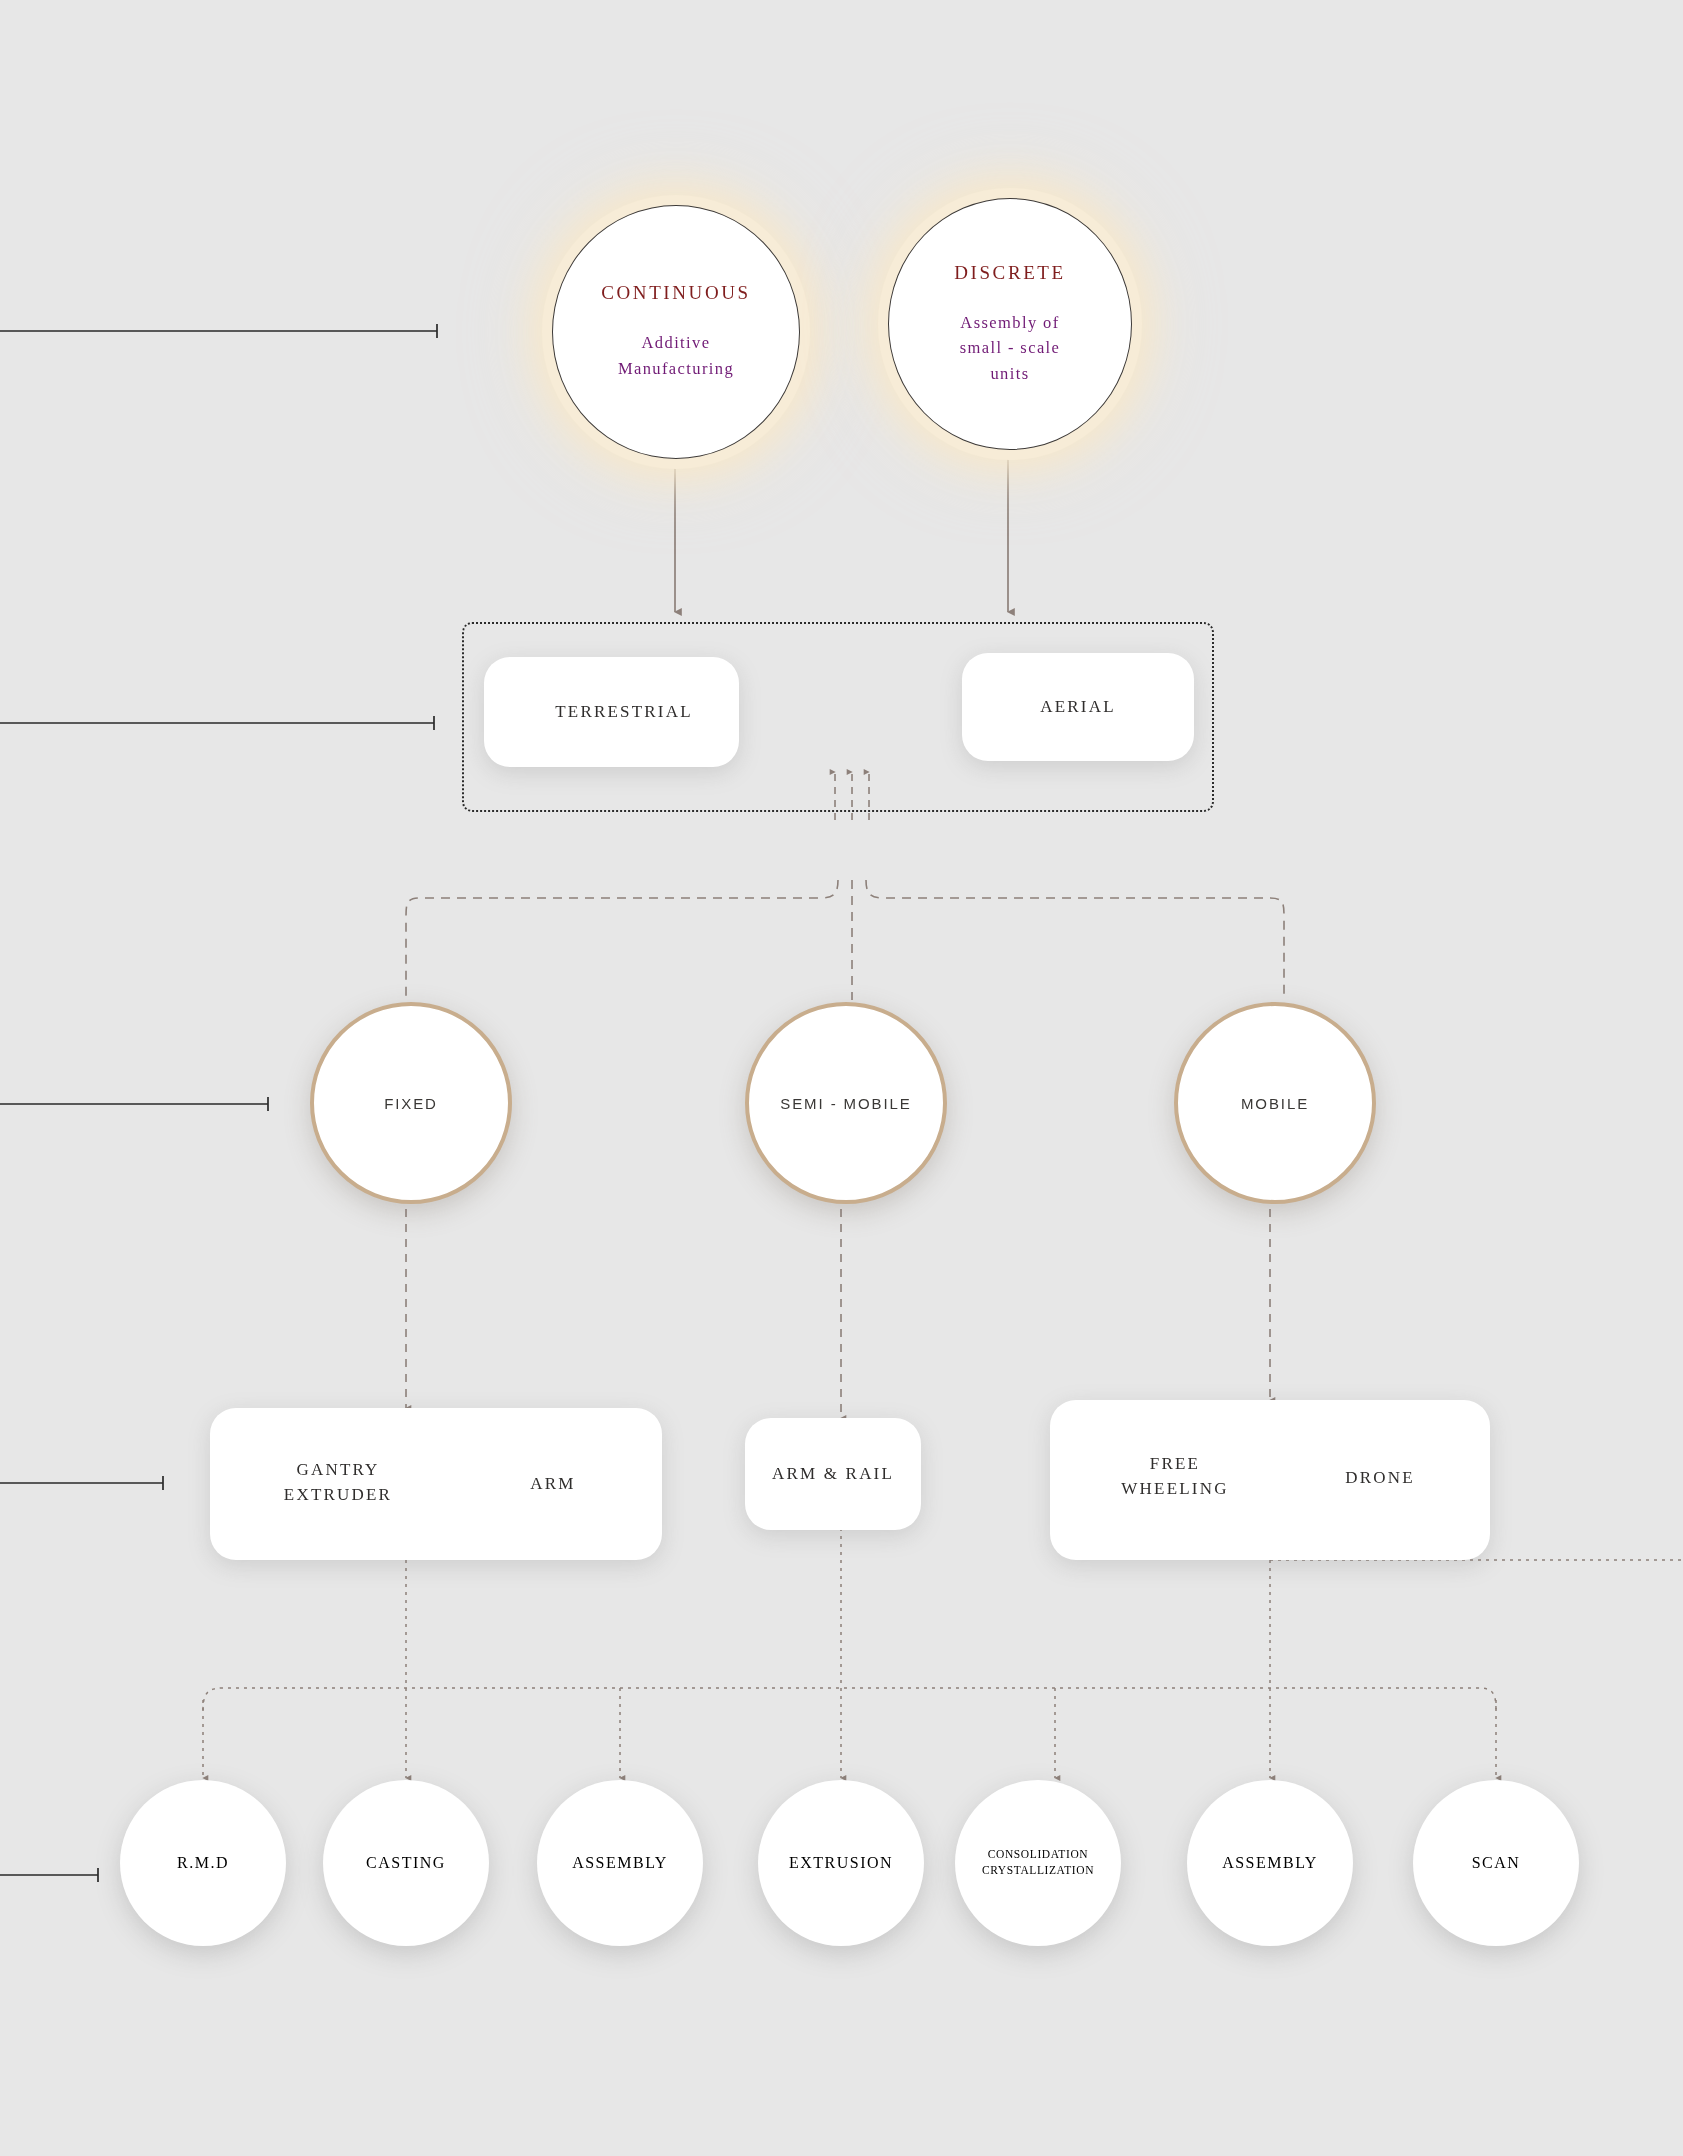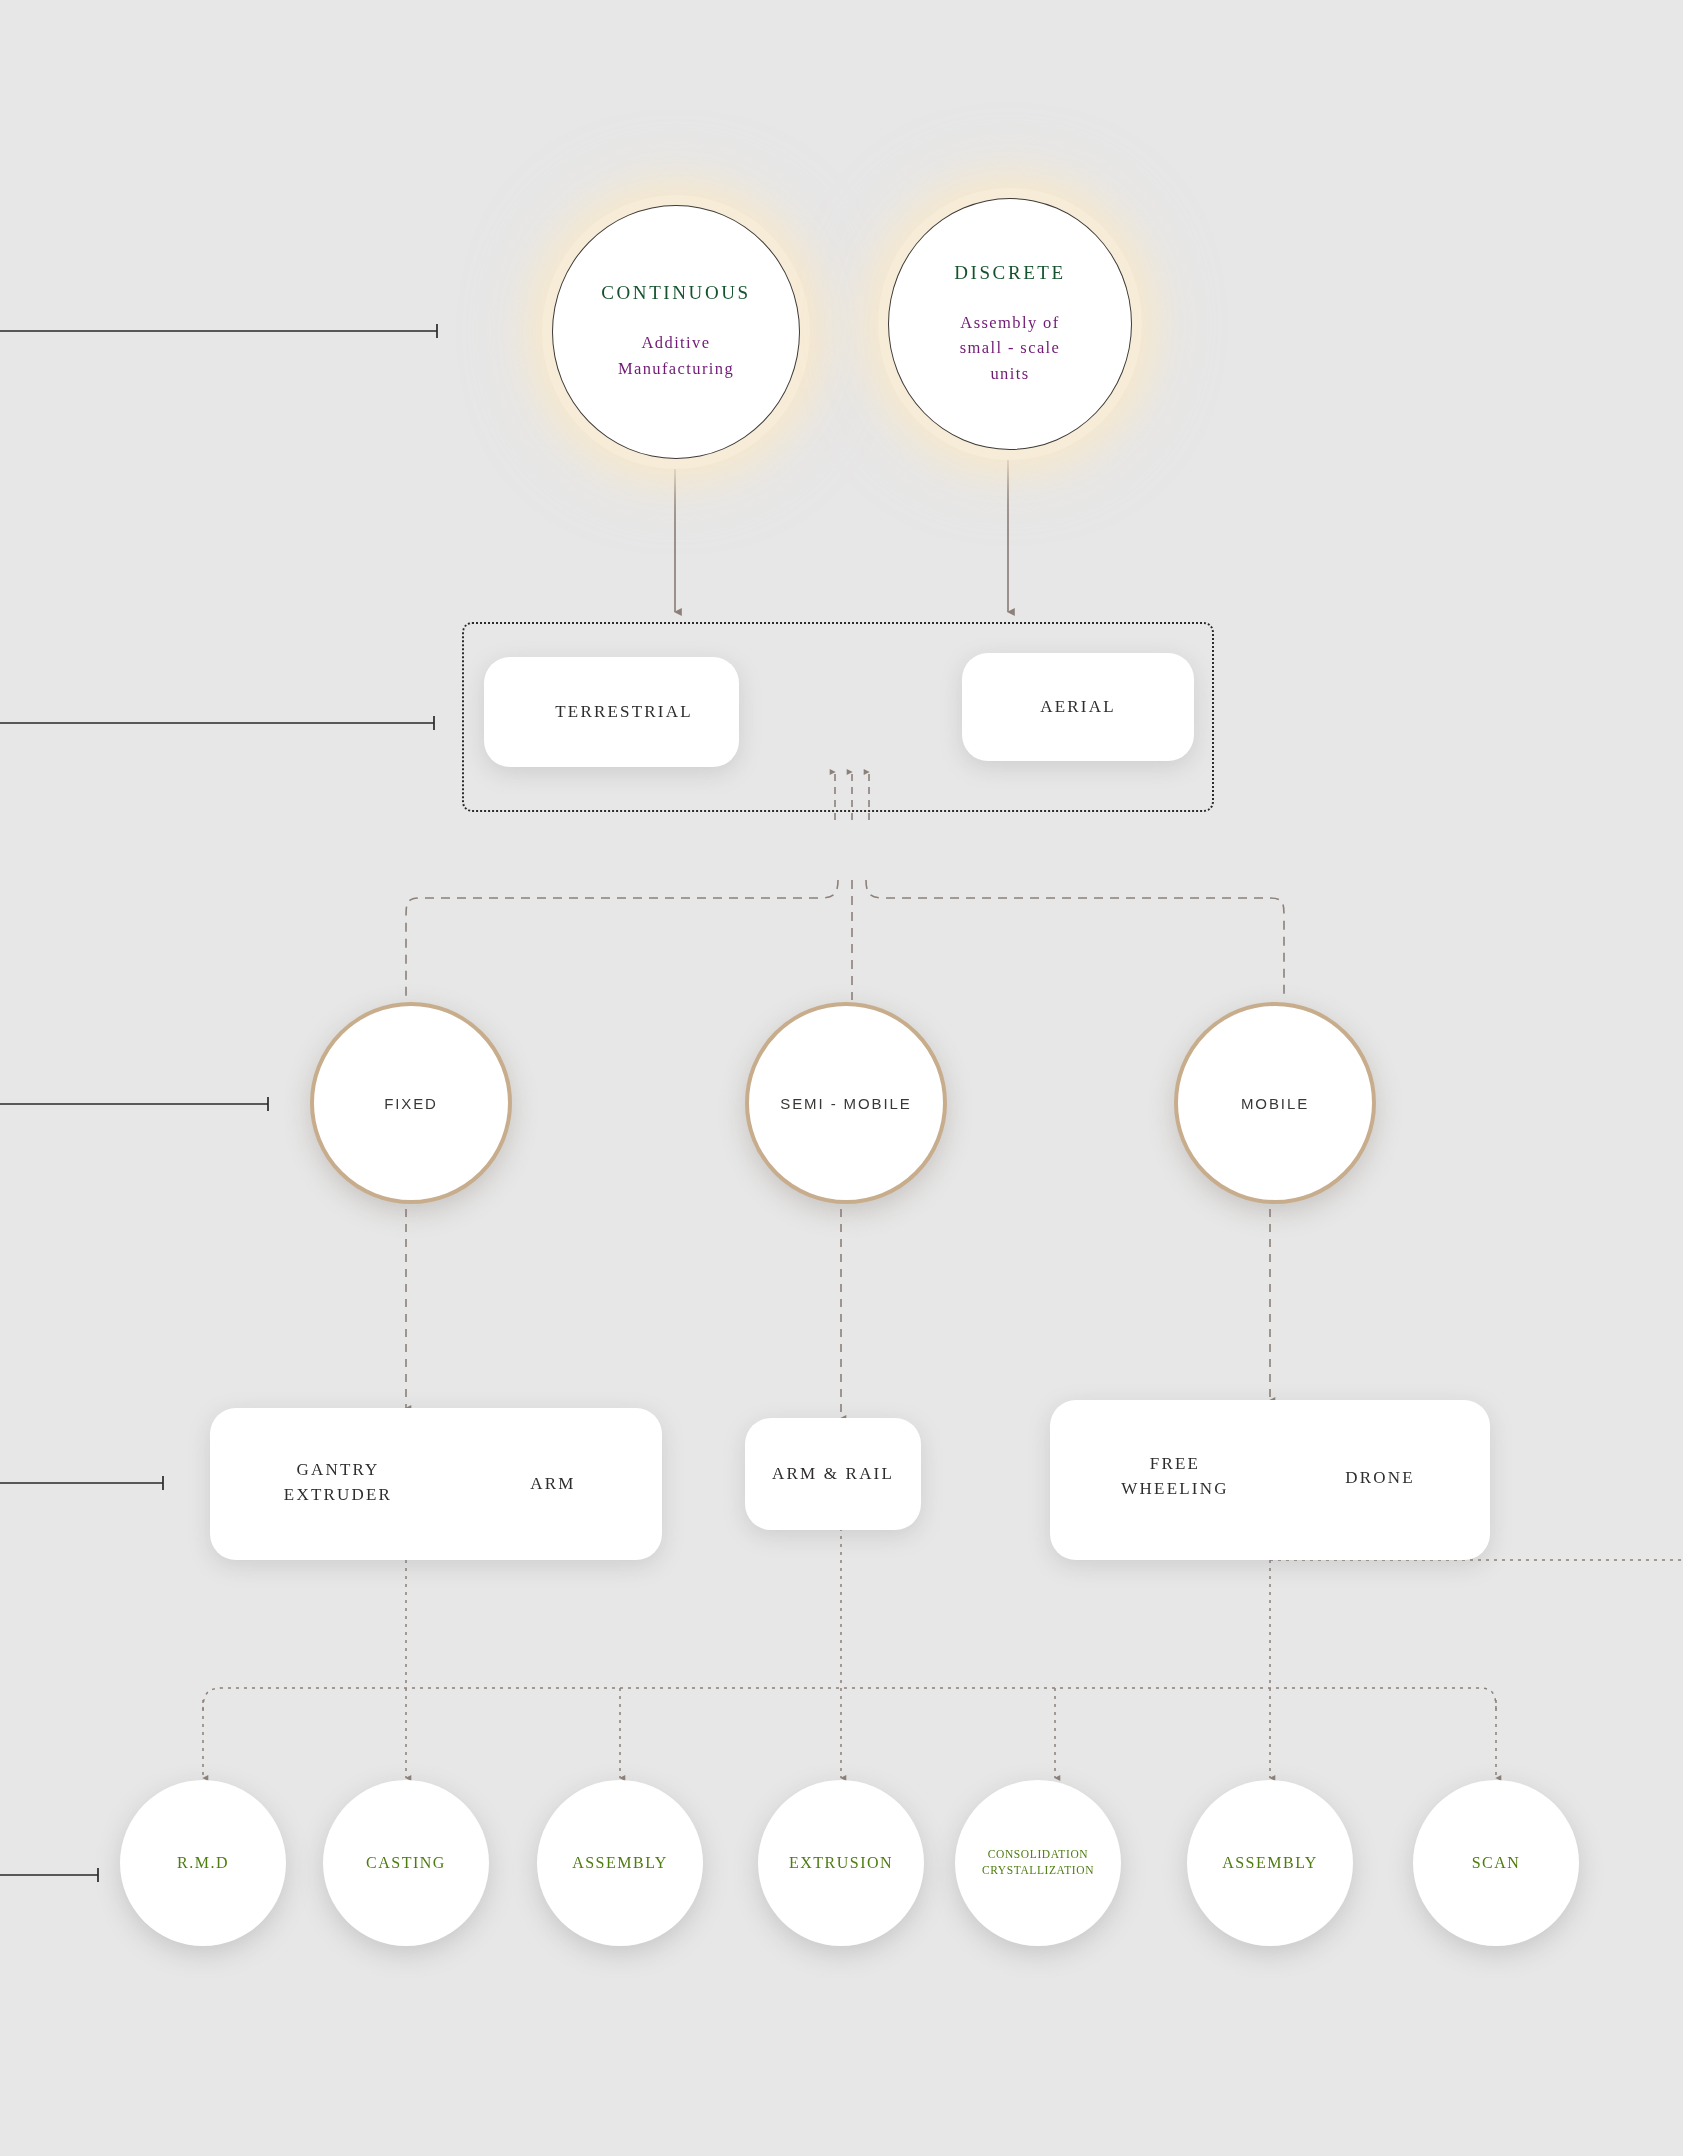--- a/index.html
+++ b/index.html
@@ -38,21 +38,21 @@
     flex-direction: column;
     align-items: center;
     justify-content: center;
     text-align: center;
     z-index: 4;
   }
   .glow-node .title {
     font-family: "Liberation Serif", serif;
     font-size: 19px;
     letter-spacing: 2.6px;
-    color: #14532d;
+    color: #7f1d1d;
     margin-bottom: 26px;
   }
   .glow-node .sub {
     font-family: "Liberation Serif", serif;
     font-size: 16.5px;
     letter-spacing: 1.4px;
     line-height: 1.55;
     color: #701a75;
   }
 
@@ -116,21 +116,21 @@
     box-shadow: 0 8px 24px rgba(130,130,130,0.30);
     display: flex;
     align-items: center;
     justify-content: center;
     z-index: 4;
   }
   .leaf-node .lbl {
     font-family: "Liberation Serif", serif;
     font-size: 16px;
     letter-spacing: 1.5px;
-    color: #4d7c0f;
+    color: #000000;
     text-align: center;
     line-height: 1.3;
     padding: 0 8px;
   }
   .leaf-node.two-line .lbl {
     font-size: 11.5px;
     letter-spacing: 0.6px;
     line-height: 1.35;
   }
 

